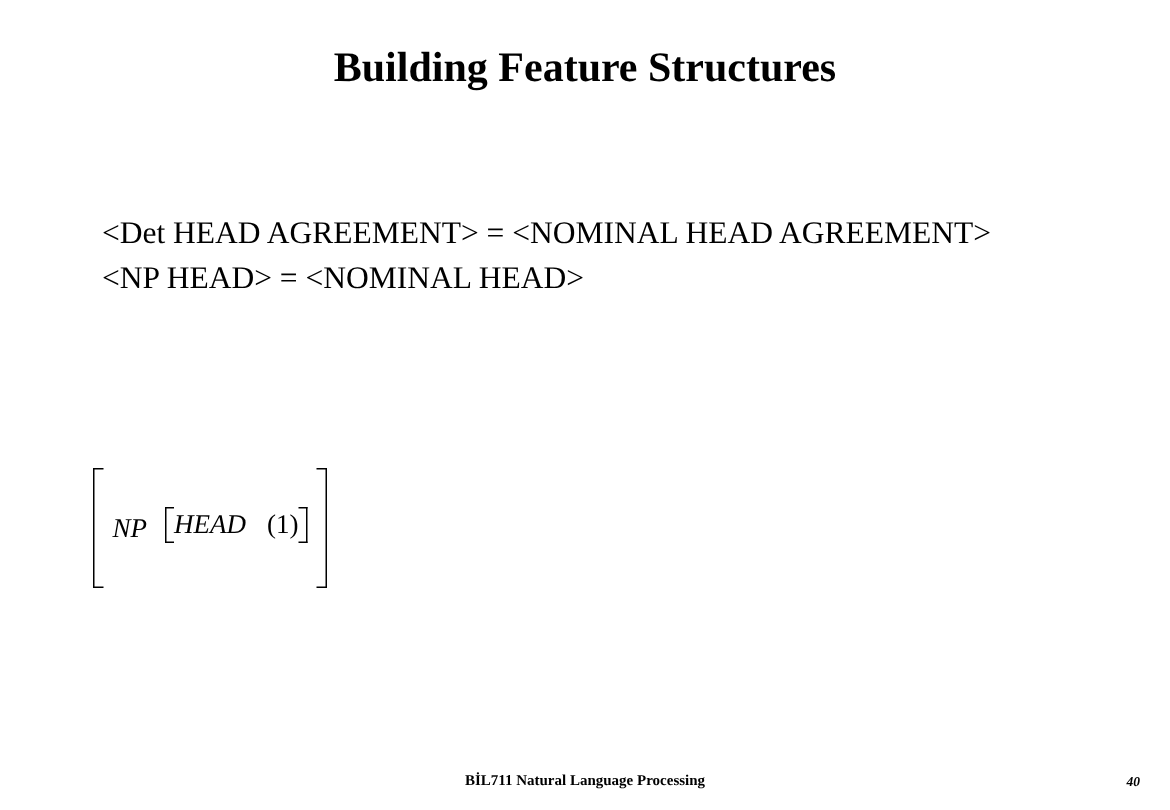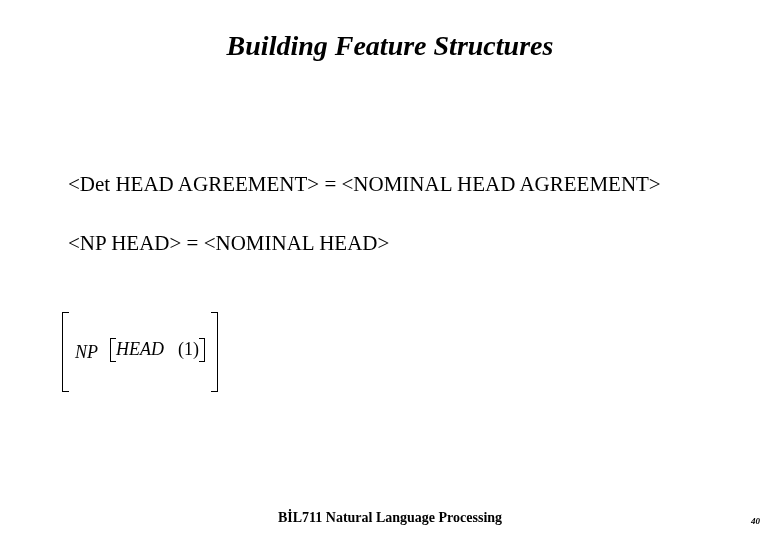--- a/index.html
+++ b/index.html
@@ -20,35 +20,33 @@
     box-sizing: border-box;
   }
   .title {
     position: absolute;
     top: 30px;
     left: 0;
     width: 780px;
     text-align: center;
     font-size: 28px;
     font-weight: bold;
-    font-style: italic;
   }
   .content {
     position: absolute;
     top: 140px;
     left: 40px;
     right: 20px;
     font-size: 21px;
     line-height: 1.45;
   }
   .rule-line { white-space: nowrap; }
   .constraint-line {
     padding-left: 28px;
     white-space: nowrap;
-    margin-top: 29px;
   }
   .arrow {
     font-family: "Arial", sans-serif;
     font-size: 20px;
     display: inline-block;
     vertical-align: baseline;
     padding: 0 2px;
   }
   .corresponds {
     position: absolute;
@@ -103,21 +101,21 @@
     align-items: center;
   }
   .h1 { height: 22px; }
   .h-outer { height: 78px; }
   .footer-center {
     position: absolute;
     bottom: 14px;
     left: 0;
     width: 780px;
     text-align: center;
-    font-size: 14px;
+    font-size: 10px;
     font-weight: bold;
   }
   .footer-num {
     position: absolute;
     bottom: 14px;
     right: 20px;
     font-size: 9px;
     font-weight: bold;
     font-style: italic;
   }

